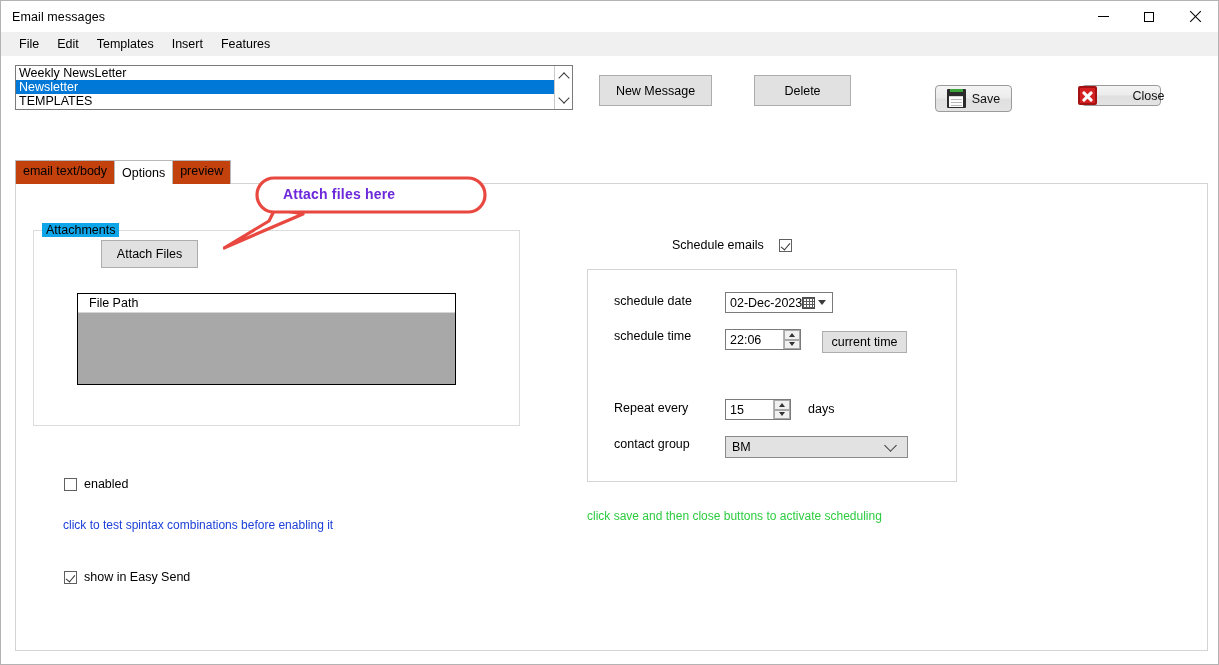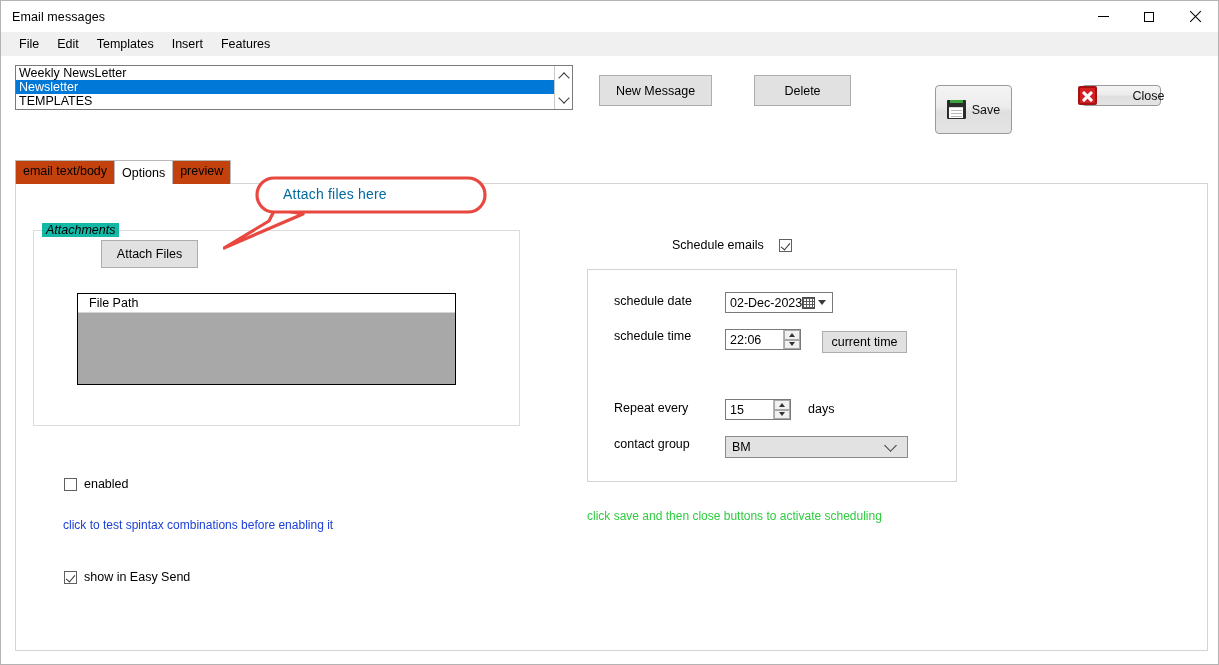--- a/index.html
+++ b/index.html
@@ -175,21 +175,21 @@
     background: linear-gradient(to bottom, #f4f4f4 0%, #ececec 45%, #dfdfdf 55%, #e4e4e4 100%);
     box-sizing: border-box;
     display: flex;
     align-items: center;
     justify-content: center;
     gap: 6px;
     font-size: 12.5px;
     color: #111;
     cursor: default;
   }
-  #btn-save  { left: 934px;  top: 84px; width: 77px; height: 49px; }
+  #btn-save  { left: 934px;  top: 84px; width: 77px; height: 27px; }
   #btn-close { left: 1080px; top: 84px; width: 80px; height: 21px; gap: 36px; }
 
   
   .floppy {
     position: relative;
     width: 19px; height: 19px;
     background: #2b2b2b;
     border-radius: 1px;
     flex: none;
   }
@@ -278,26 +278,25 @@
   
   .groupbox {
     position: absolute;
     border: 1px solid #dcdcdc;
     box-sizing: border-box;
     background: transparent;
   }
   .group-title {
     position: absolute;
     top: -8px; left: 8px;
-    background: #14b8a6;
+    background: #0ea5e9;
     padding: 0 4px;
     font-size: 12.5px;
     color: #000;
     white-space: nowrap;
-    font-style: italic;
   }
   #grp-attachments { left: 32px; top: 229px; width: 487px; height: 196px; }
   #grp-spintax     { left: 37px; top: 464px; width: 482px; height: 87px; }
 
   #btn-attach-files { left: 100px; top: 239px; width: 97px; height: 28px; }
 
   
   .filelist {
     position: absolute;
     left: 76px; top: 292px;
@@ -484,22 +483,22 @@
     width: 270px;
     height: 76px;
     pointer-events: none;
     z-index: 8;
   }
   #callout svg { display: block; }
   .callout-text {
     position: absolute;
     left: 60px; top: 11px;
     font-size: 14px;
-    font-weight: normal;
-    color: #0369a1;
+    font-weight: bold;
+    color: #6d28d9;
     white-space: nowrap;
     letter-spacing: .2px;
   }
 </style>
 </head>
 <body>
 
 <div id="app-window">
 
   <div class="titlebar">

